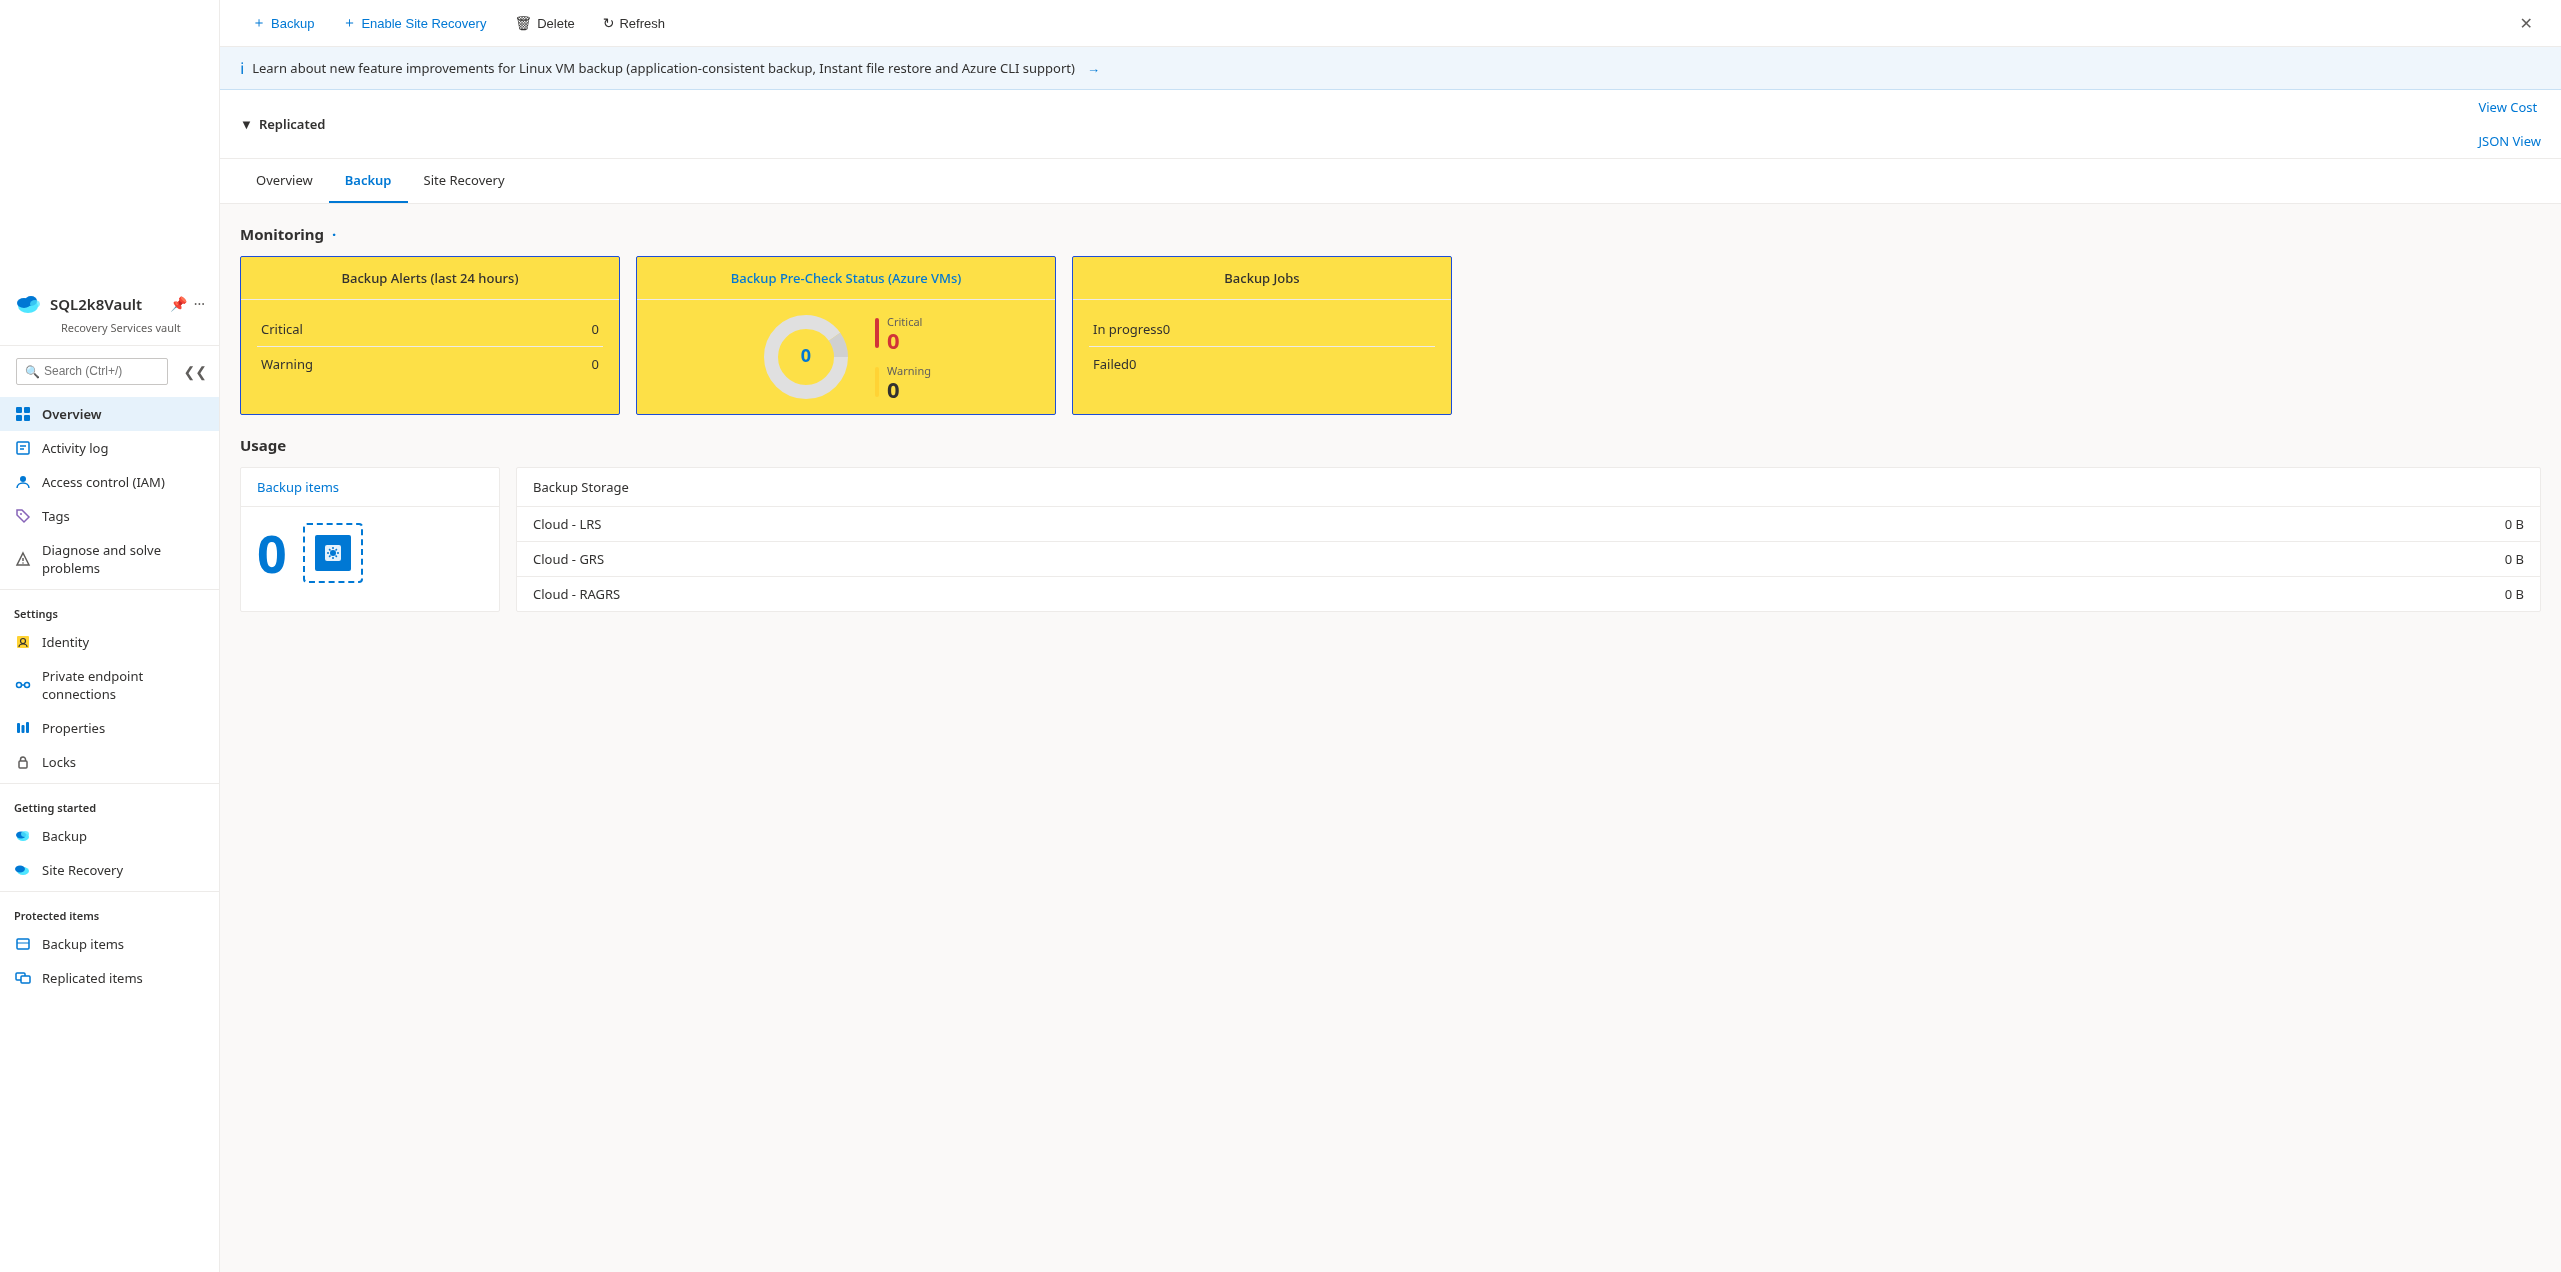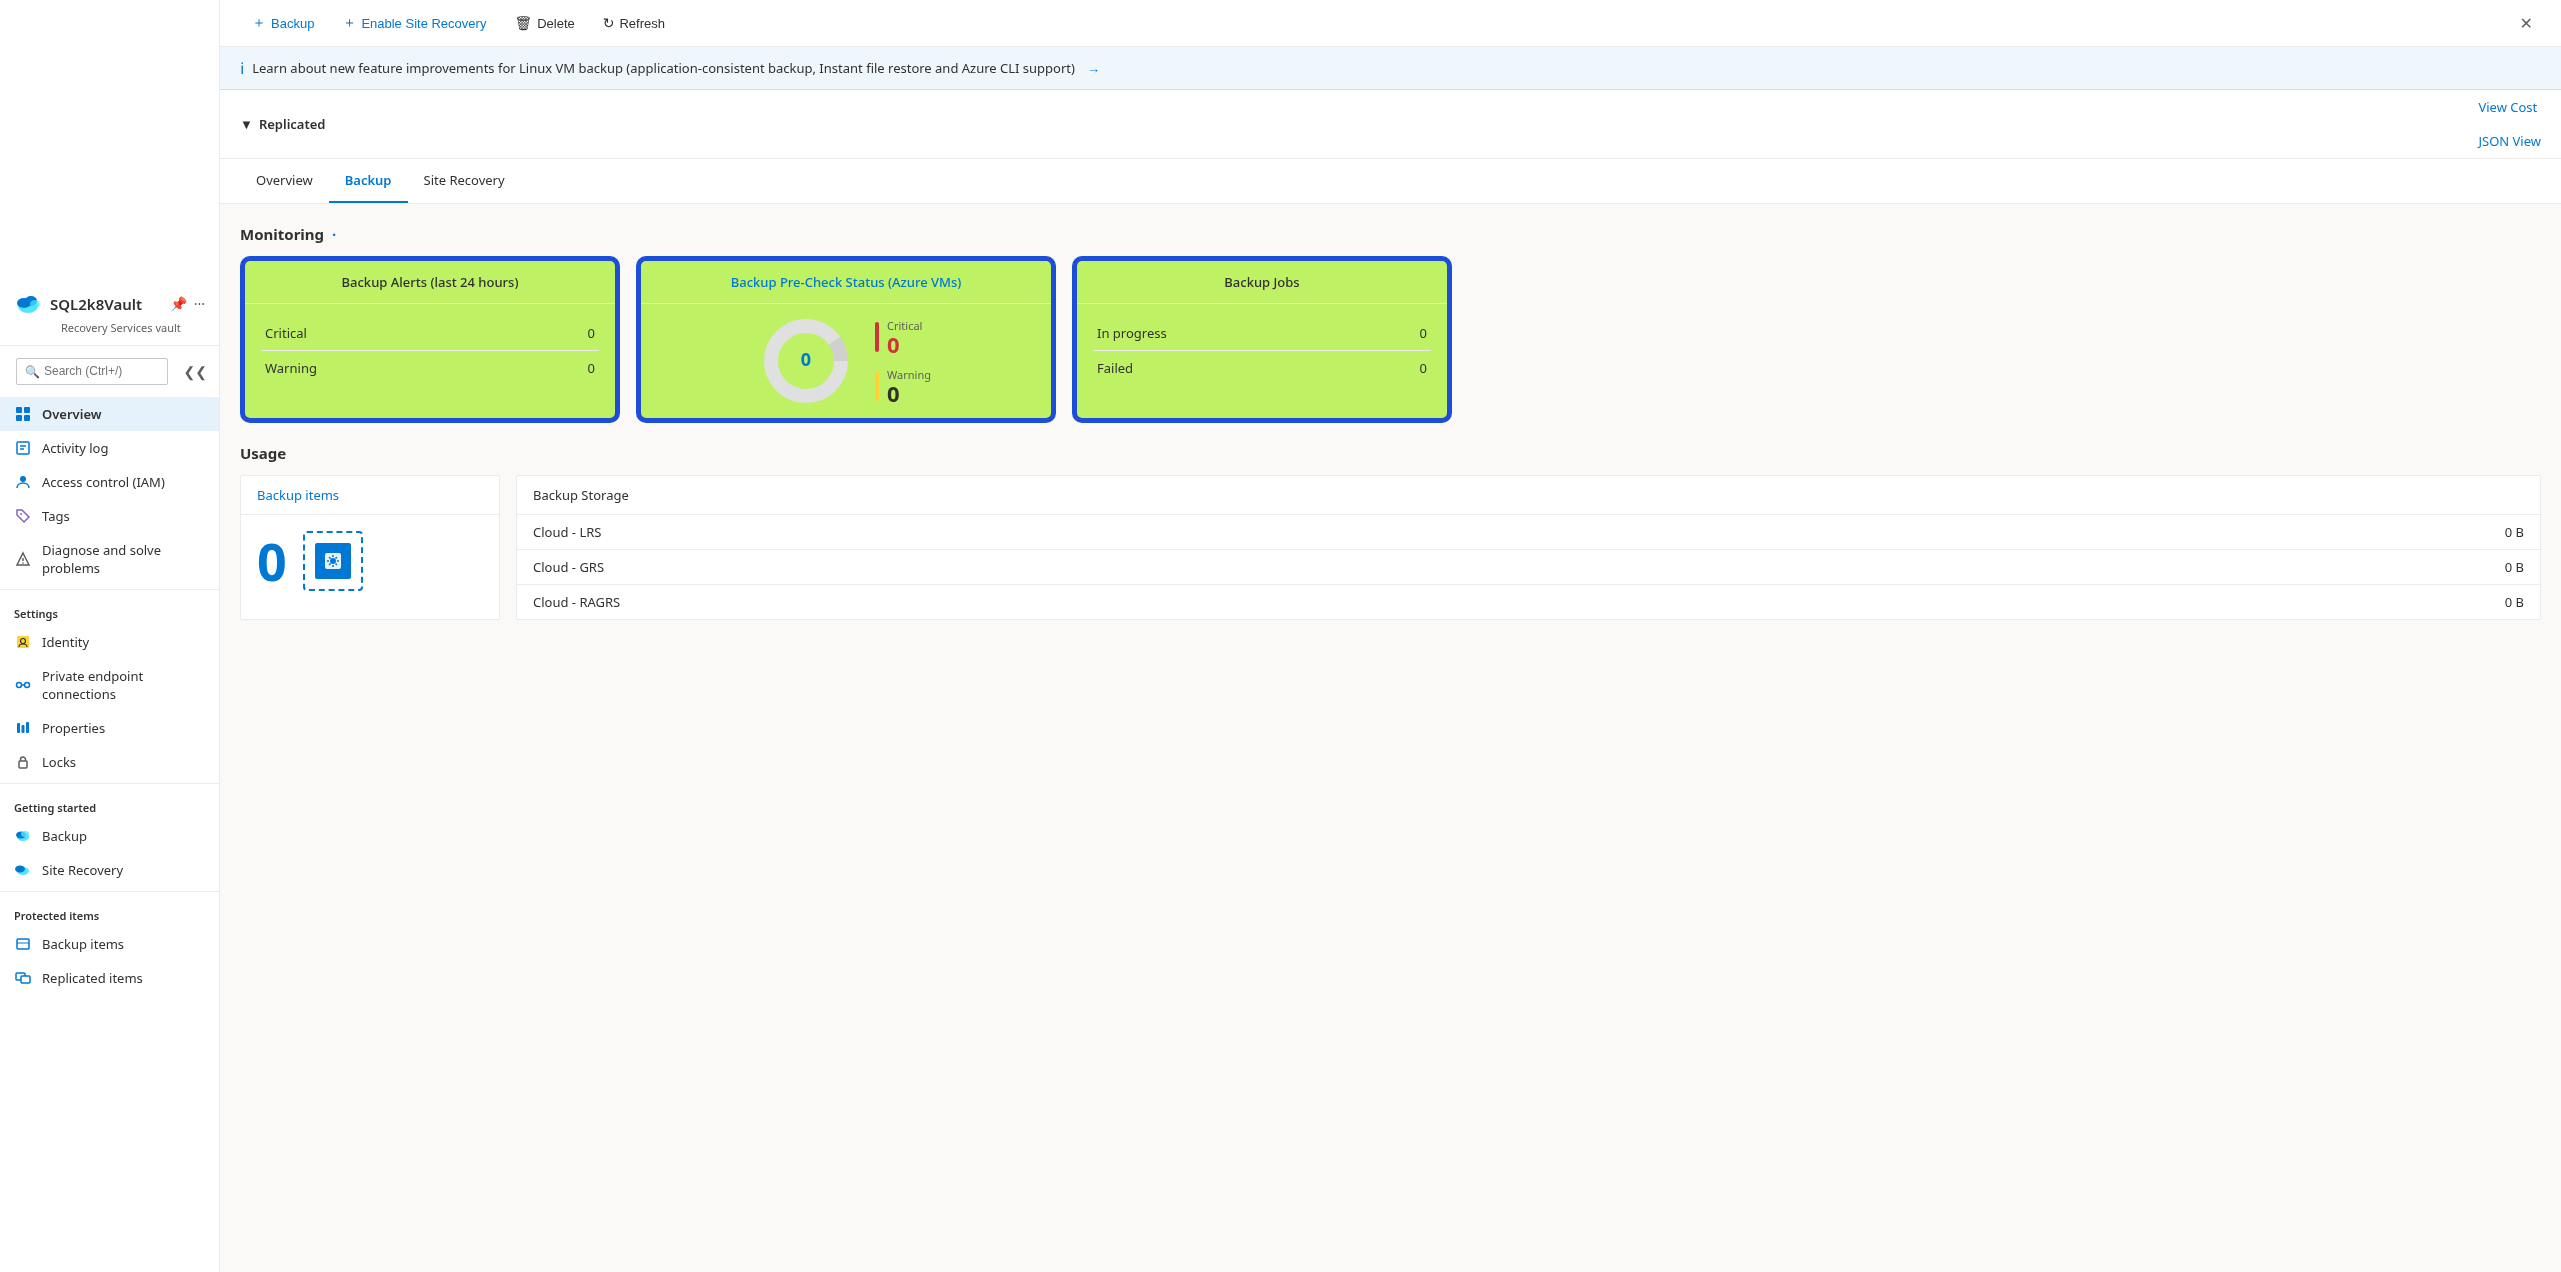--- a/index.html
+++ b/index.html
@@ -57,42 +57,42 @@
     .tab.active { color: #0078d4; border-bottom: 2px solid #0078d4; font-weight: 600; }
 
     
     .panels { padding: 20px; display: flex; flex-direction: column; gap: 20px; }
 
     .section-title { font-size: 15px; font-weight: 700; margin-bottom: 12px; color: #323130; }
     .section-title .dot { color: #0078d4; margin-left: 4px; }
 
     
     .cards-row { display: flex; gap: 16px; }
-    .card { background: #bef264; border: 5px solid #1d4ed8; border-radius: 10px; flex: 1; }
+    .card { background: #fde047; border: 1px solid #1d4ed8; border-radius: 2px; flex: 1; }
     .card-title { padding: 12px 16px; font-size: 13px; color: #323130; border-bottom: 1px solid #edebe9; font-weight: 500; text-align: center; }
     .card-title.link { color: #0078d4; cursor: pointer; }
     .card-body { padding: 12px 16px; }
 
     
     .alert-row { display: flex; justify-content: space-between; padding: 8px 4px; border-bottom: 1px solid #edebe9; font-size: 13px; }
     .alert-row:last-child { border-bottom: none; }
 
     
     .donut-container { display: flex; align-items: center; justify-content: center; gap: 24px; padding: 12px; }
     .donut-svg { width: 90px; height: 90px; }
     .donut-legend { display: flex; flex-direction: column; gap: 12px; }
     .legend-item { display: flex; align-items: center; gap: 8px; }
     .legend-bar { width: 4px; height: 30px; border-radius: 2px; }
     .legend-bar.critical { background: #d13438; }
     .legend-bar.warning { background: #ffd335; }
     .legend-label { font-size: 11px; color: #605e5c; }
     .legend-value { font-size: 22px; font-weight: 700; color: #323130; line-height: 1; }
 
     
-    .jobs-row { display: flex; justify-content: space-between; padding: 8px 4px; border-bottom: 1px solid #edebe9; font-size: 13px; }
+    .jobs-row { display: flex; padding: 8px 4px; border-bottom: 1px solid #edebe9; font-size: 13px; }
     .jobs-row:last-child { border-bottom: none; }
 
     
     .usage-cards { display: flex; gap: 16px; }
     .usage-card { background: #fff; border: 1px solid #edebe9; border-radius: 2px; }
     .usage-card.backup-items { width: 260px; }
     .usage-card.backup-storage { flex: 1; }
 
     .usage-card-title { padding: 10px 16px; font-size: 13px; border-bottom: 1px solid #edebe9; }
     .usage-card-title.link { color: #0078d4; cursor: pointer; }

